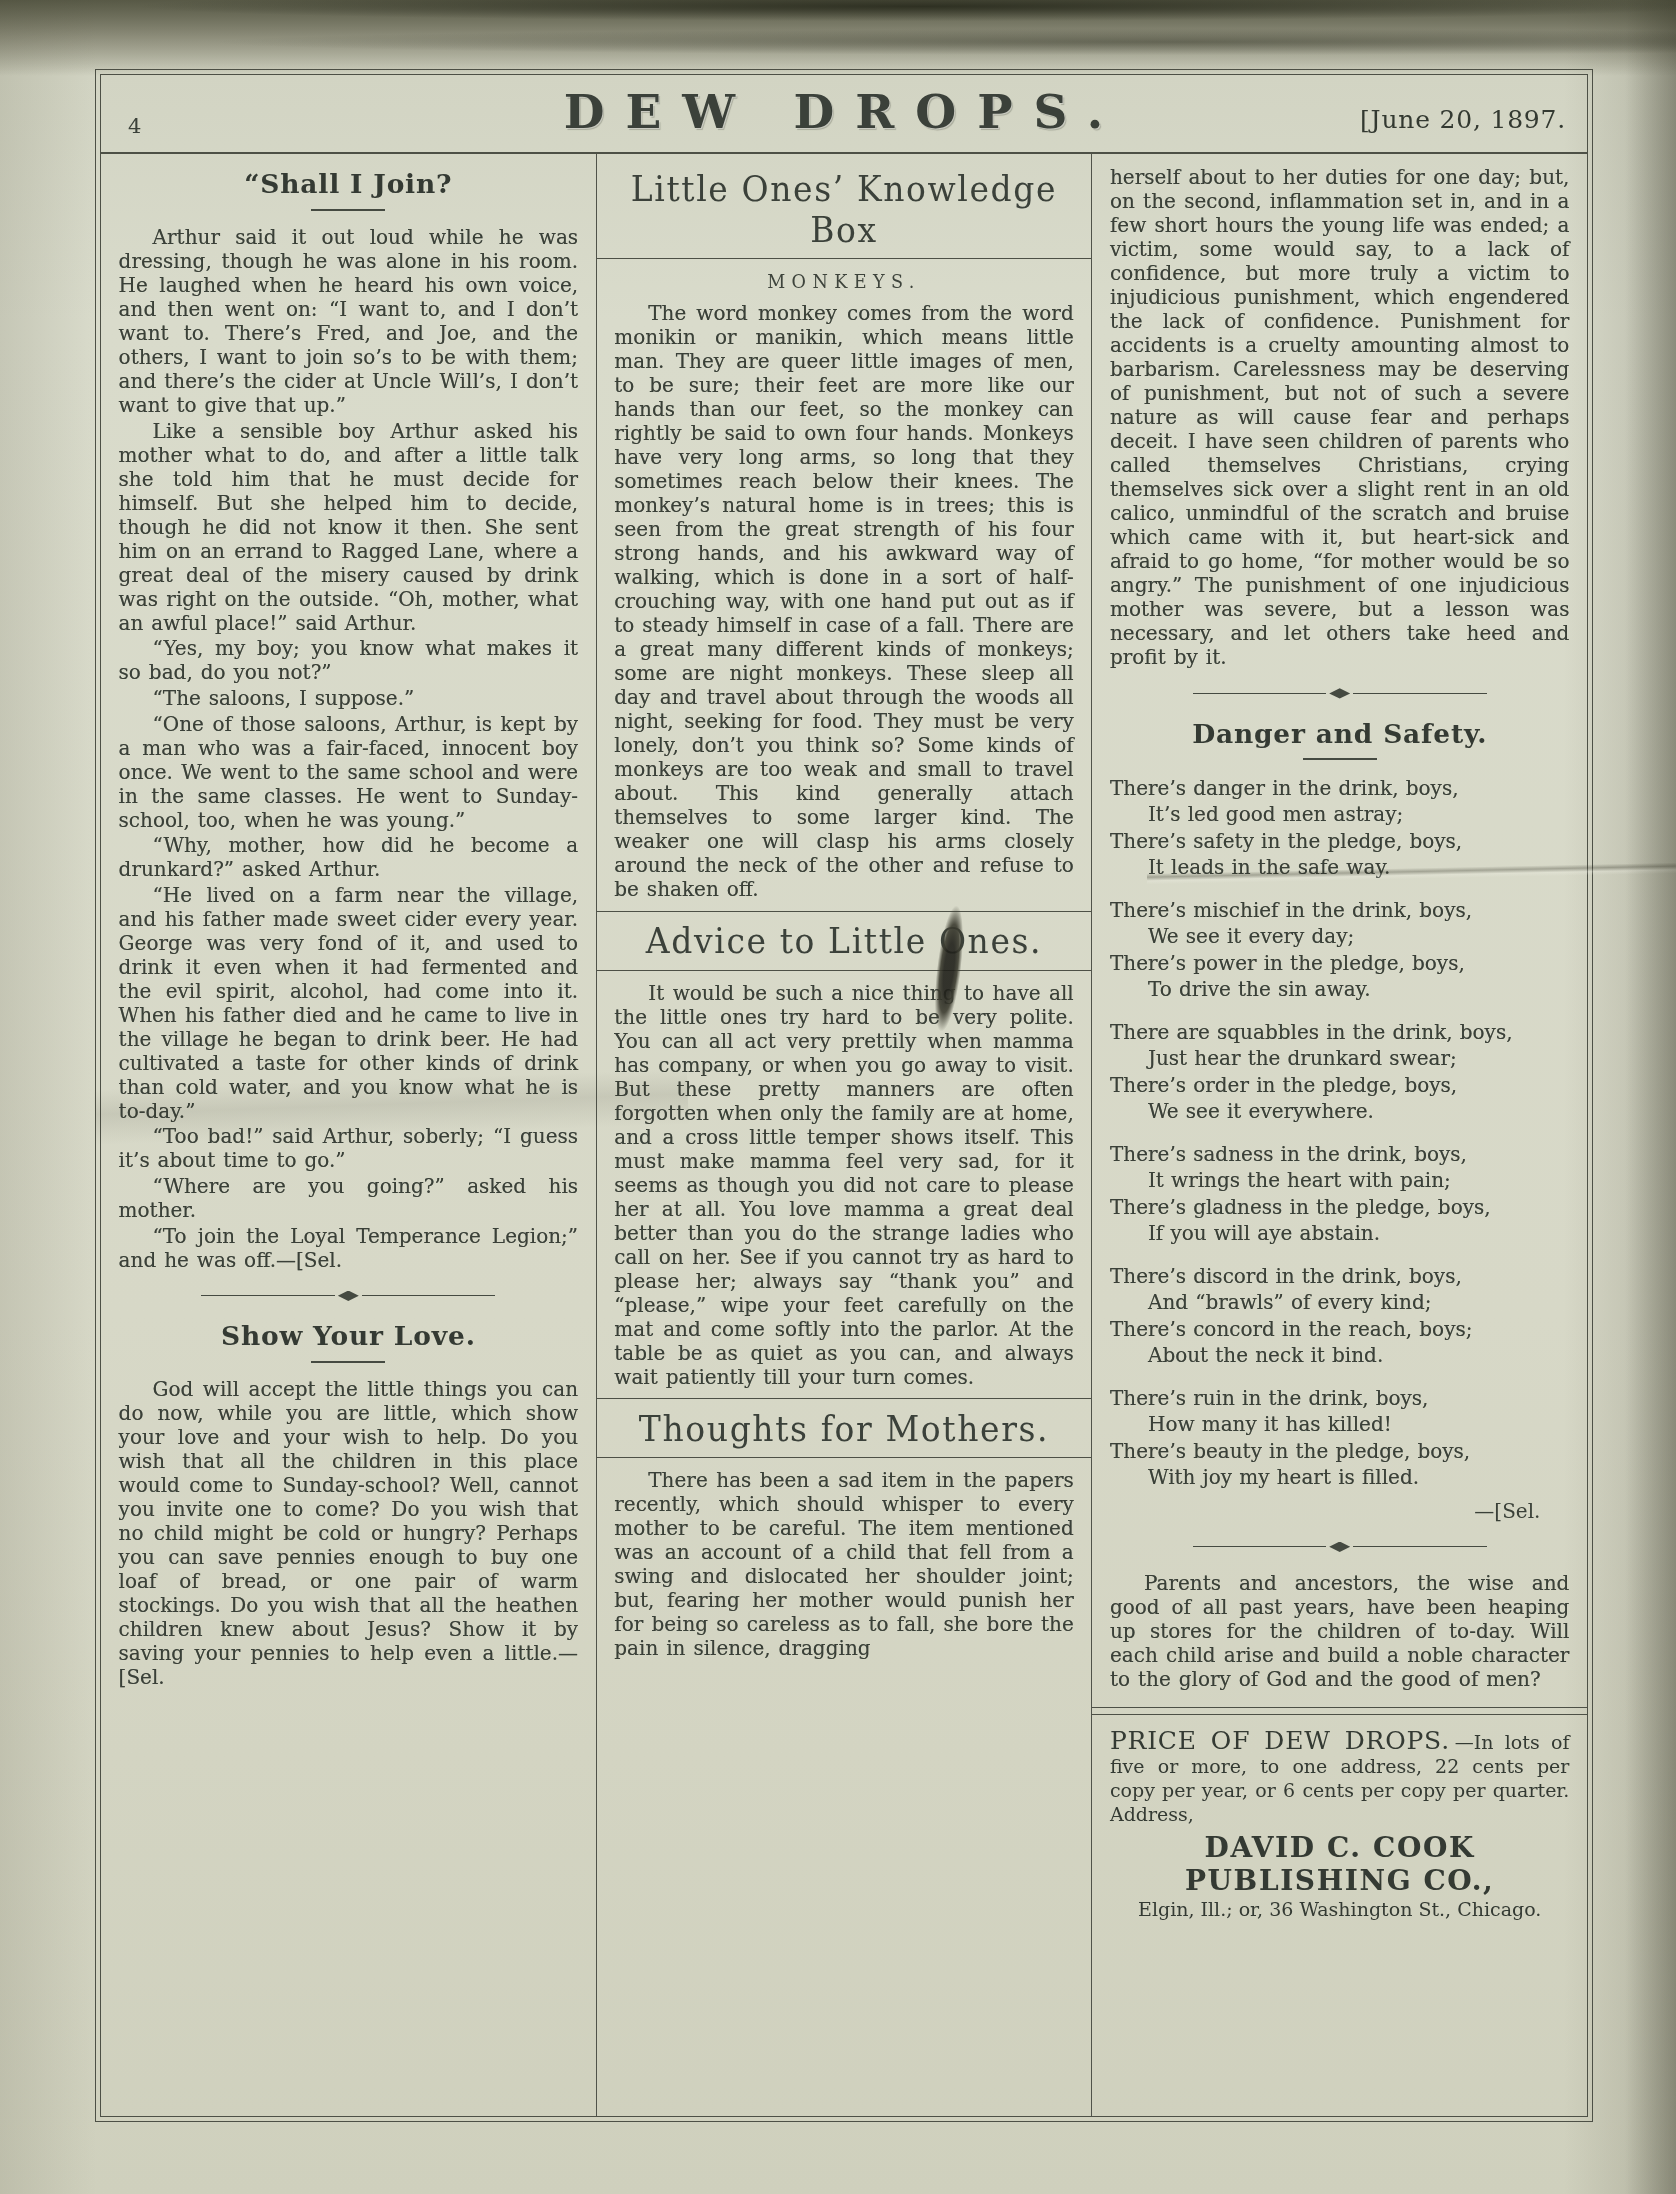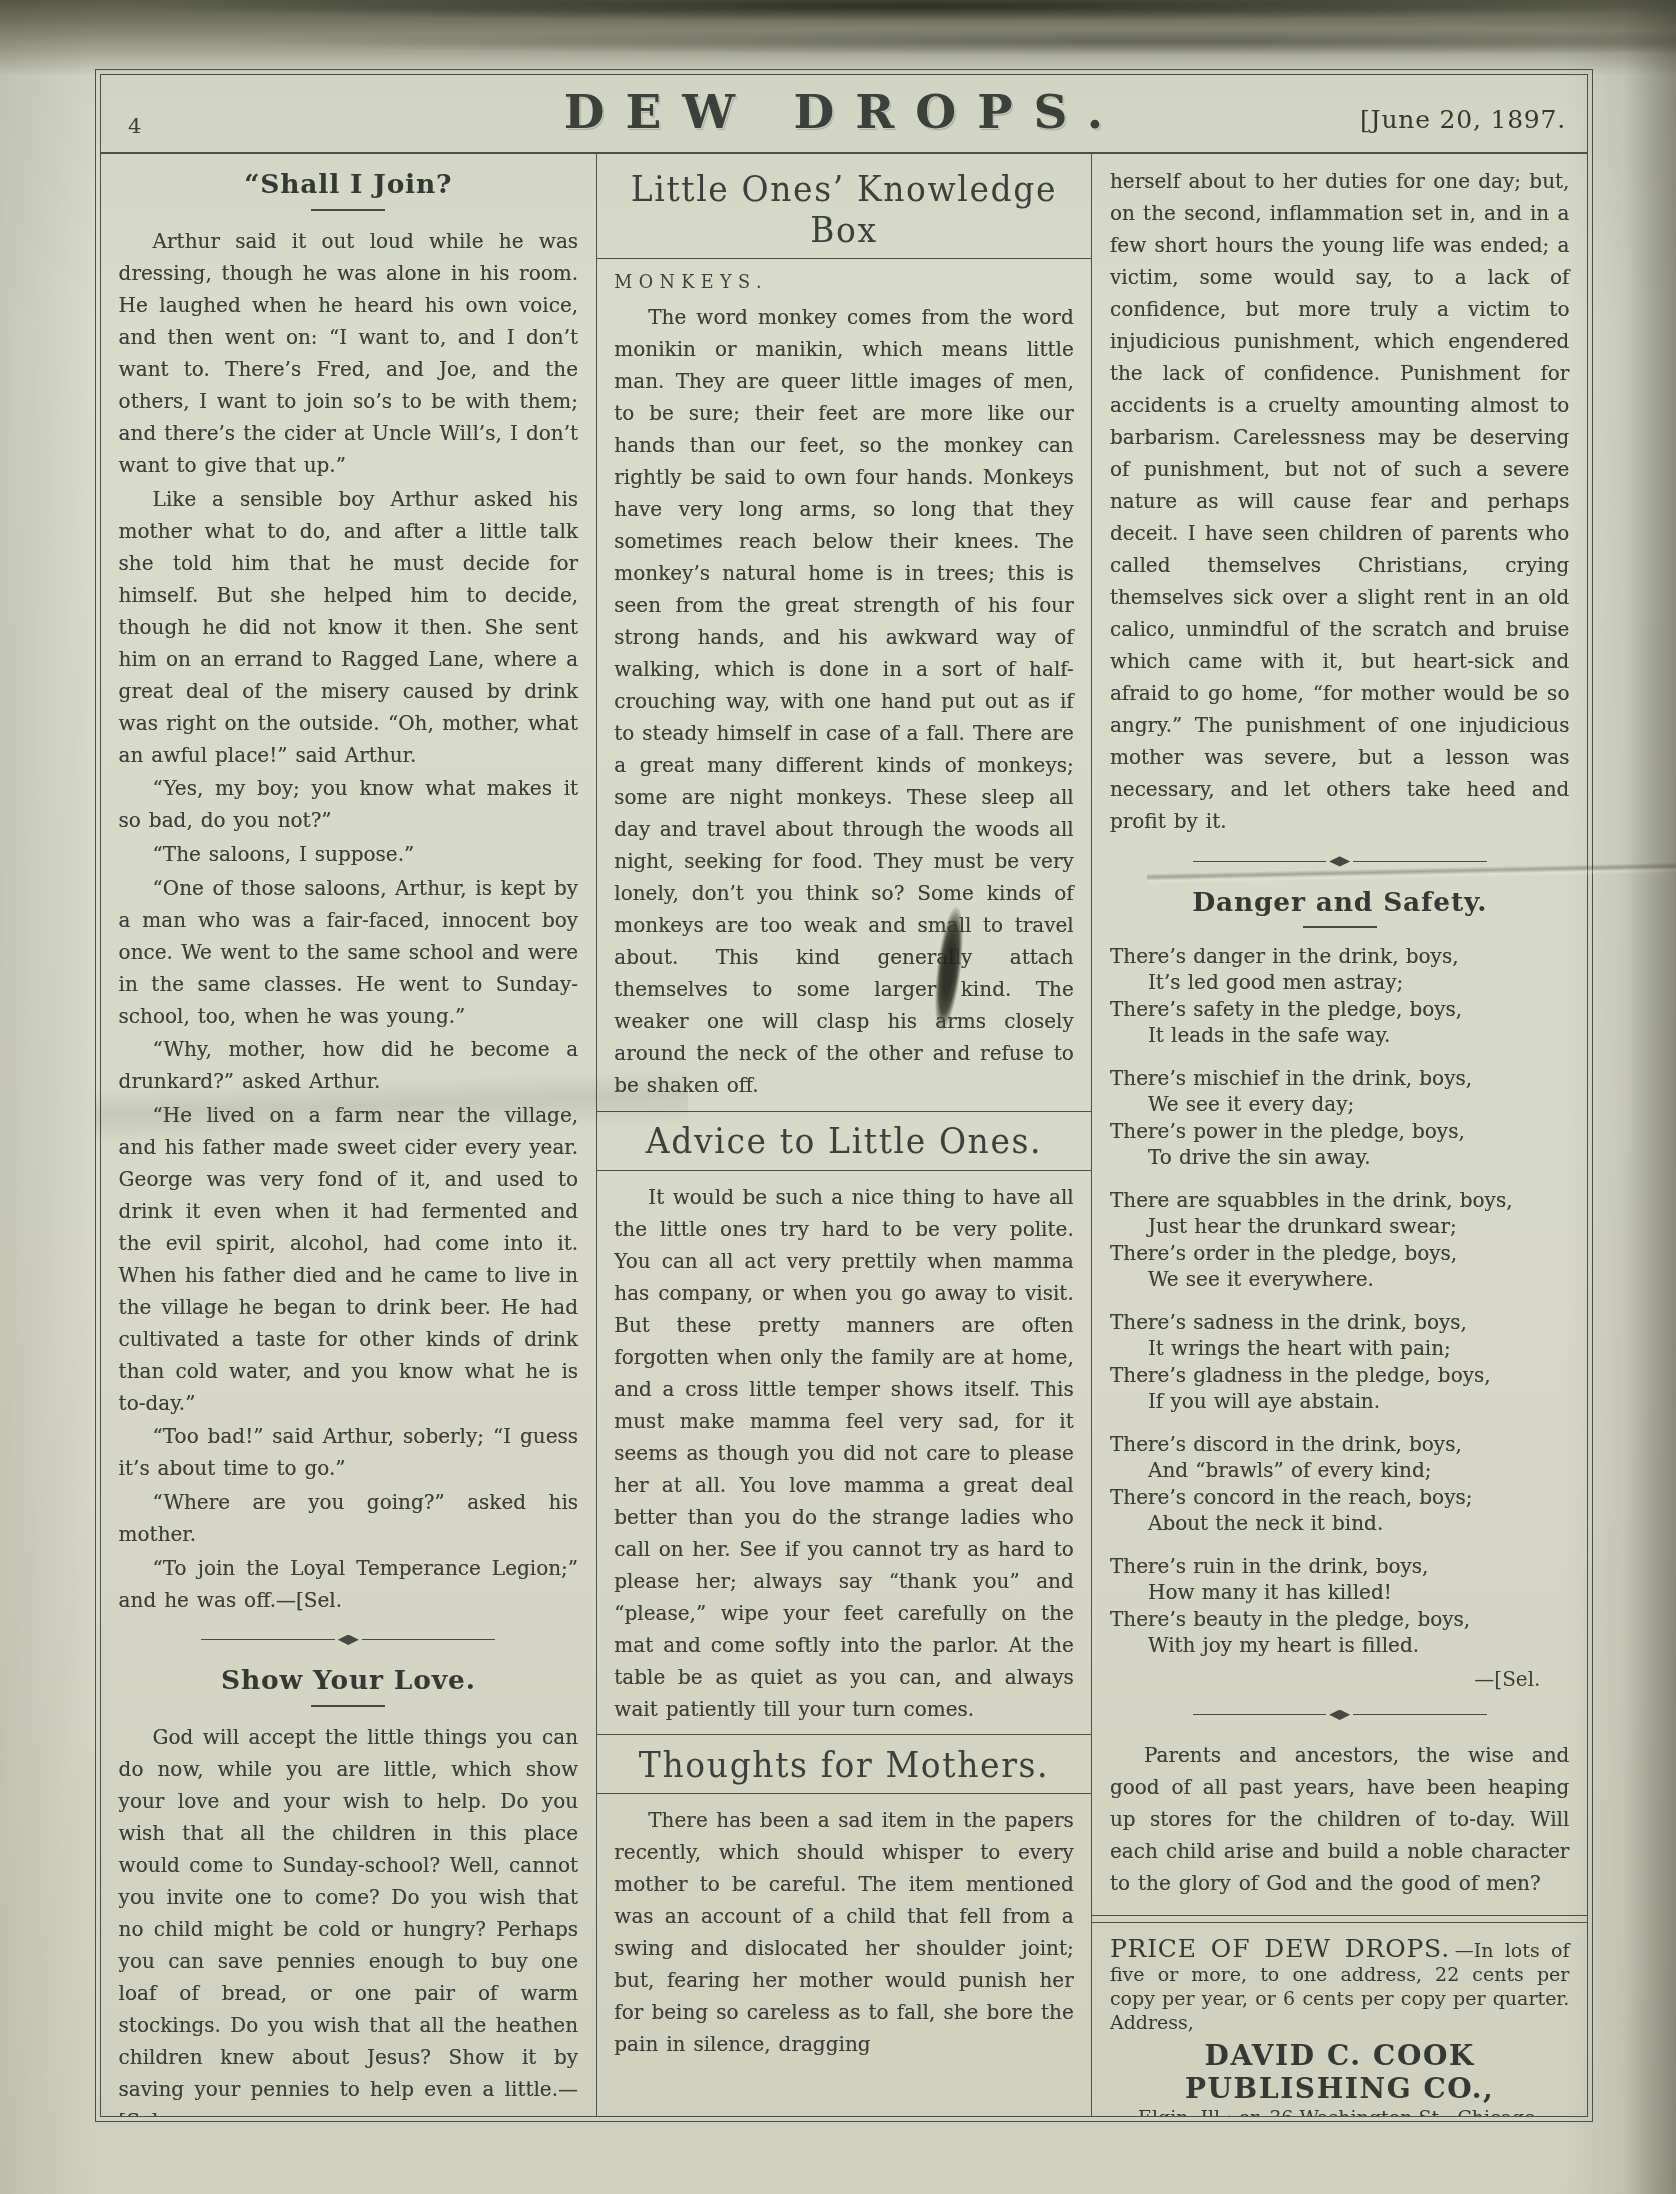--- a/index.html
+++ b/index.html
@@ -29,32 +29,32 @@
     border-bottom:2.4px solid #4d5046;}
   .pageno{position:absolute;left:27px;bottom:14.4px;font-size:21px;color:#3c423a;}
   .masthead{position:absolute;left:0;right:0;bottom:4.8px;margin:8px;text-align:center;
     font-size:47px;font-weight:bold;letter-spacing:21px;color:#3b413a;
     text-shadow:0.8px 0.8px 0 rgba(255,255,255,.35), 1.6px 1.6px 0.8px rgba(50,54,44,.25);}
   .issue-date{position:absolute;right:21px;bottom:17.6px;font-size:25px;color:#333931;letter-spacing:0.8px;}
   .columns{display:flex;flex:1 1 auto;overflow:hidden;}
   .col{flex:1 1 0;padding:11.2px 17.6px 8px;overflow:hidden;color:#3a4038;}
   .col + .col{border-left:1.6px solid #50534a;}
 
-  .para{font-size:20px;line-height:32px;text-align:justify;text-indent:34px;
+  .para{font-size:20px;line-height:24px;text-align:justify;text-indent:34px;
     margin:0 0 1.6px;word-spacing:1.6px;color:#3a4038;
     text-shadow:0 0 0.4px rgba(58,64,56,.55);}
   .para.no-indent{text-indent:0;}
 
   .head-plain{font-size:26.5px;font-weight:bold;text-align:center;margin:3px 0 0;
     letter-spacing:0.8px;color:#343a33;}
   .head-rule{width:74px;border-top:2.4px solid #454a41;margin:9.6px auto 14.4px;}
   .head-ornate{font-size:33px;font-weight:normal;text-align:center;margin:4.8px 0 3.2px;
     letter-spacing:1.6px;color:#3b413a;transform:scaleY(1.06);}
   .rule-full{border-top:1.6px solid #4d5046;margin:9.6px -17.6px;}
-  .subhead{font-size:17.6px;letter-spacing:6.4px;text-align:left;margin:13px 0 9.6px;color:#3e443c;}
+  .subhead{font-size:17.6px;letter-spacing:6.4px;text-align:center;margin:13px 0 9.6px;color:#3e443c;}
 
   .divider{width:64%;margin:19px auto;display:flex;align-items:center;}
   .divider::before,.divider::after{content:"";flex:1;border-top:1.6px solid #454a41;}
   .diamond{width:21px;height:10.4px;margin:0 3.2px;background:#454a41;
     clip-path:polygon(0 50%,50% 0,100% 50%,50% 100%);}
 
   .poem{margin-top:9px;}
   .stanza{margin:0 0 16px;}
   .poem-line{font-size:20px;line-height:26.5px;color:#3a4038;word-spacing:0.8px;
     padding-left:152px;text-indent:-152px;text-shadow:0 0 0.4px rgba(58,64,56,.55);}

